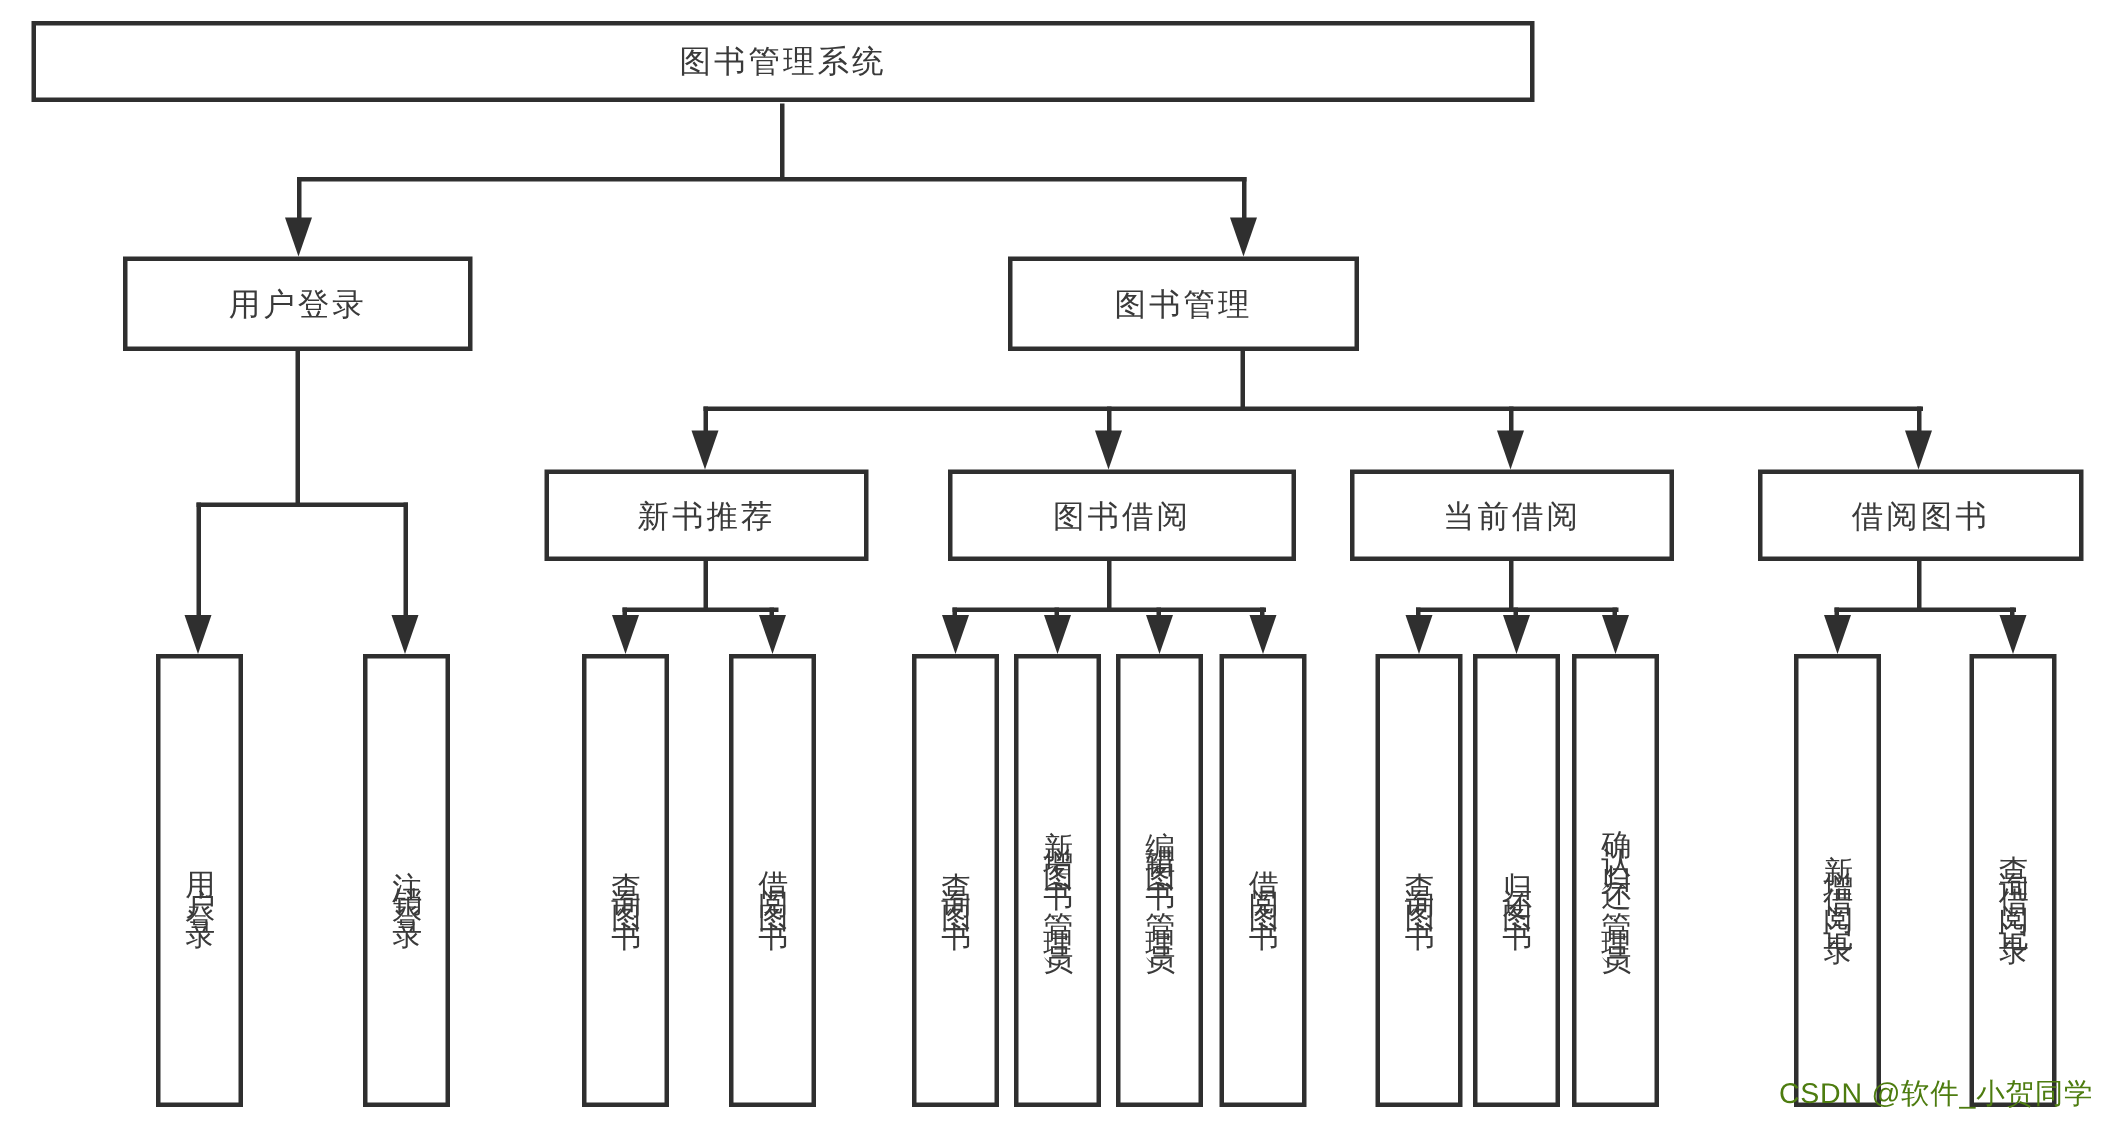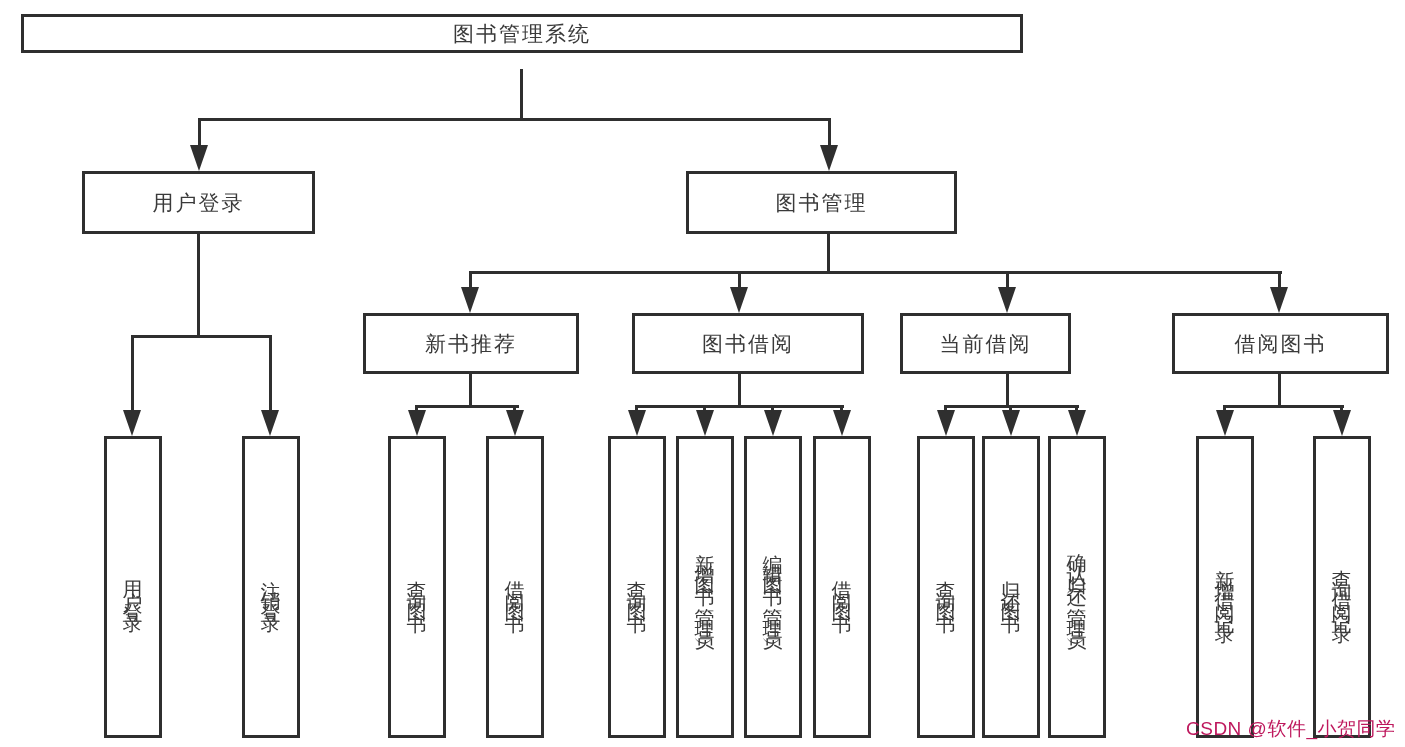--- a/index.html
+++ b/index.html
@@ -52,53 +52,53 @@
     height: 0;
     border-left: 9px solid transparent;
     border-right: 9px solid transparent;
     border-top: 26px solid #2f2f2f;
   }
   
   .wm {
     position: absolute;
     left: 1186px;
     top: 716px;
-    color: #be185d;
+    color: #4d7c0f;
     font-size: 19px;
     letter-spacing: 0.5px;
     z-index: 5;
     white-space: nowrap;
   }
 </style>
 </head>
 <body>
 
 <div id="stage">
 
-  <div class="node" style="left:21px;top:14px;width:1002px;height:39px">
+  <div class="node" style="left:21px;top:14px;width:1002px;height:54px">
     <span>图书管理系统</span>
   </div>
 
   <div class="node" style="left:82px;top:171px;width:233px;height:63px">
     <span>用户登录</span>
   </div>
 
-  <div class="node" style="left:686px;top:171px;width:271px;height:63px">
+  <div class="node" style="left:672px;top:171px;width:234px;height:63px">
     <span>图书管理</span>
   </div>
 
   <div class="node" style="left:363px;top:313px;width:216px;height:61px">
     <span>新书推荐</span>
   </div>
 
   <div class="node" style="left:632px;top:313px;width:232px;height:61px">
     <span>图书借阅</span>
   </div>
 
-  <div class="node" style="left:900px;top:313px;width:171px;height:61px">
+  <div class="node" style="left:900px;top:313px;width:216px;height:61px">
     <span>当前借阅</span>
   </div>
 
   <div class="node" style="left:1172px;top:313px;width:217px;height:61px">
     <span>借阅图书</span>
   </div>
 
   <div class="node leaf" style="left:104px;top:436px;width:58px;height:302px">
     <span class="vtxt">用户登录</span>
   </div>

